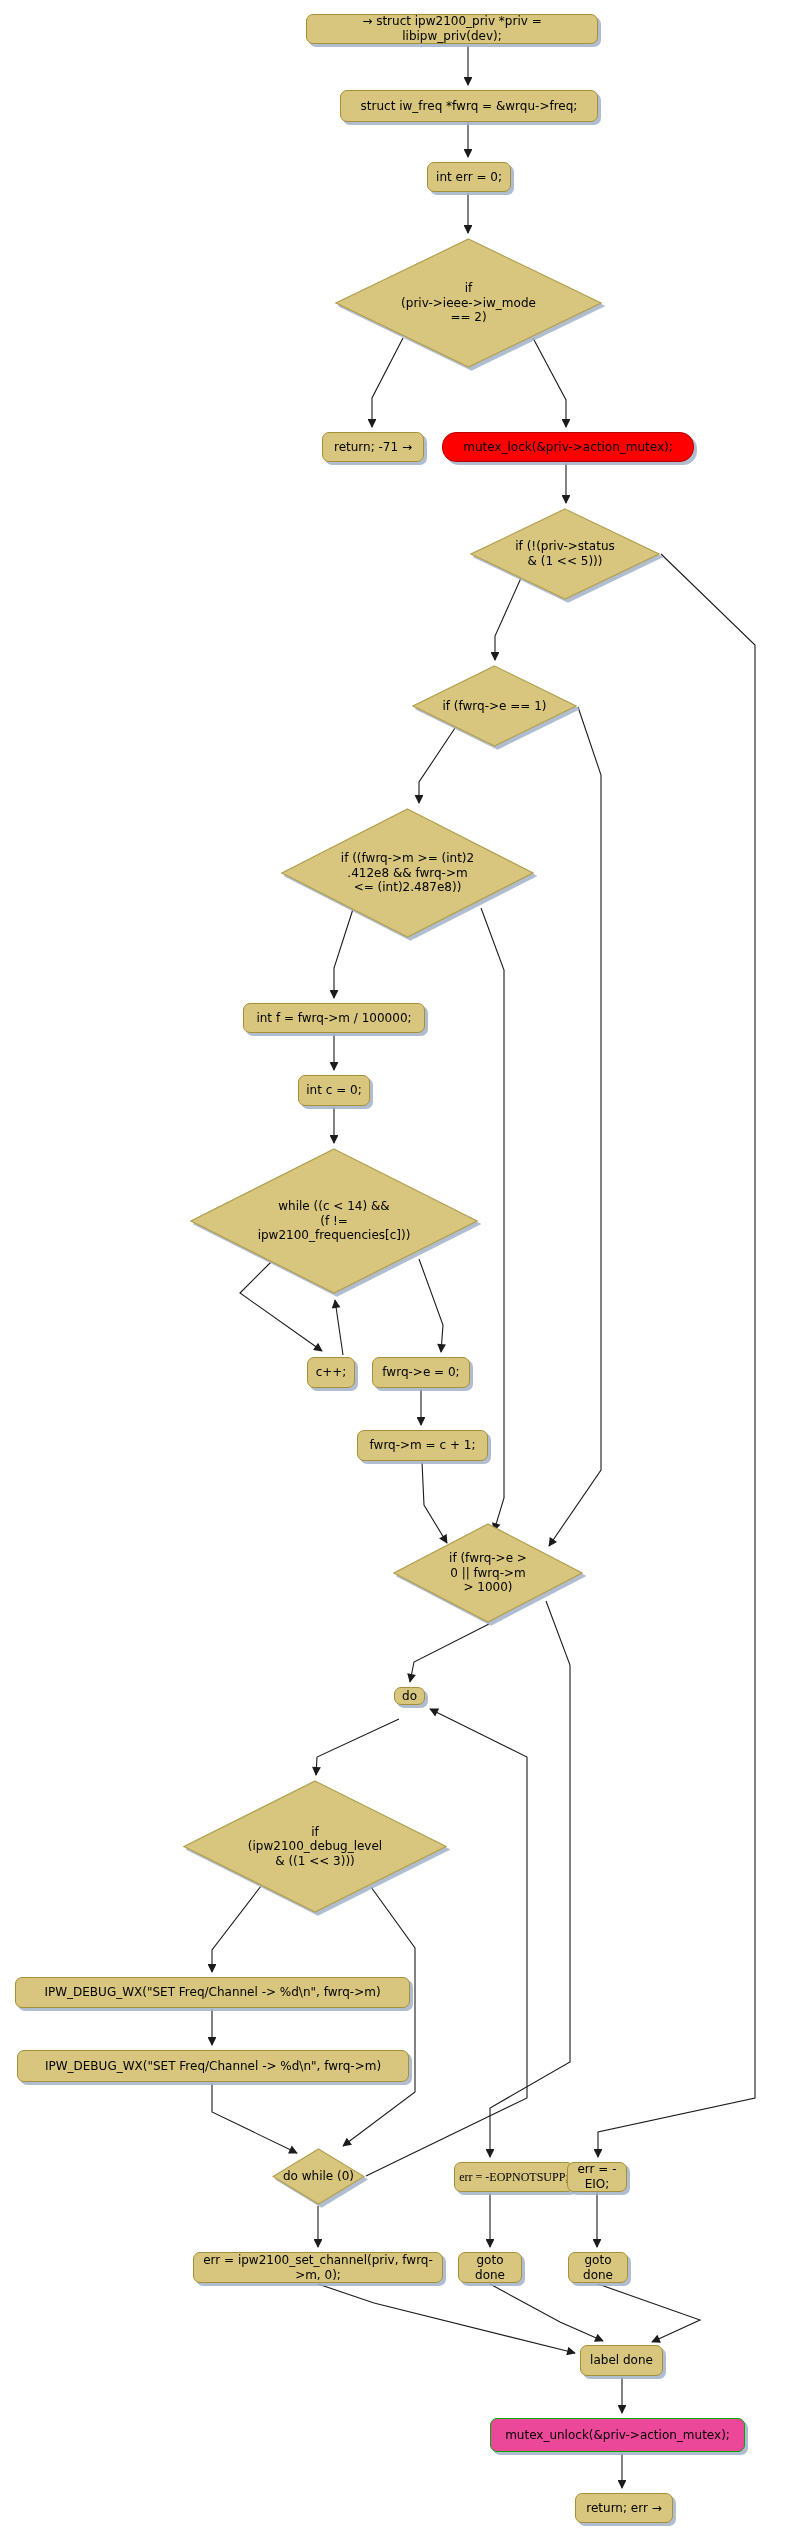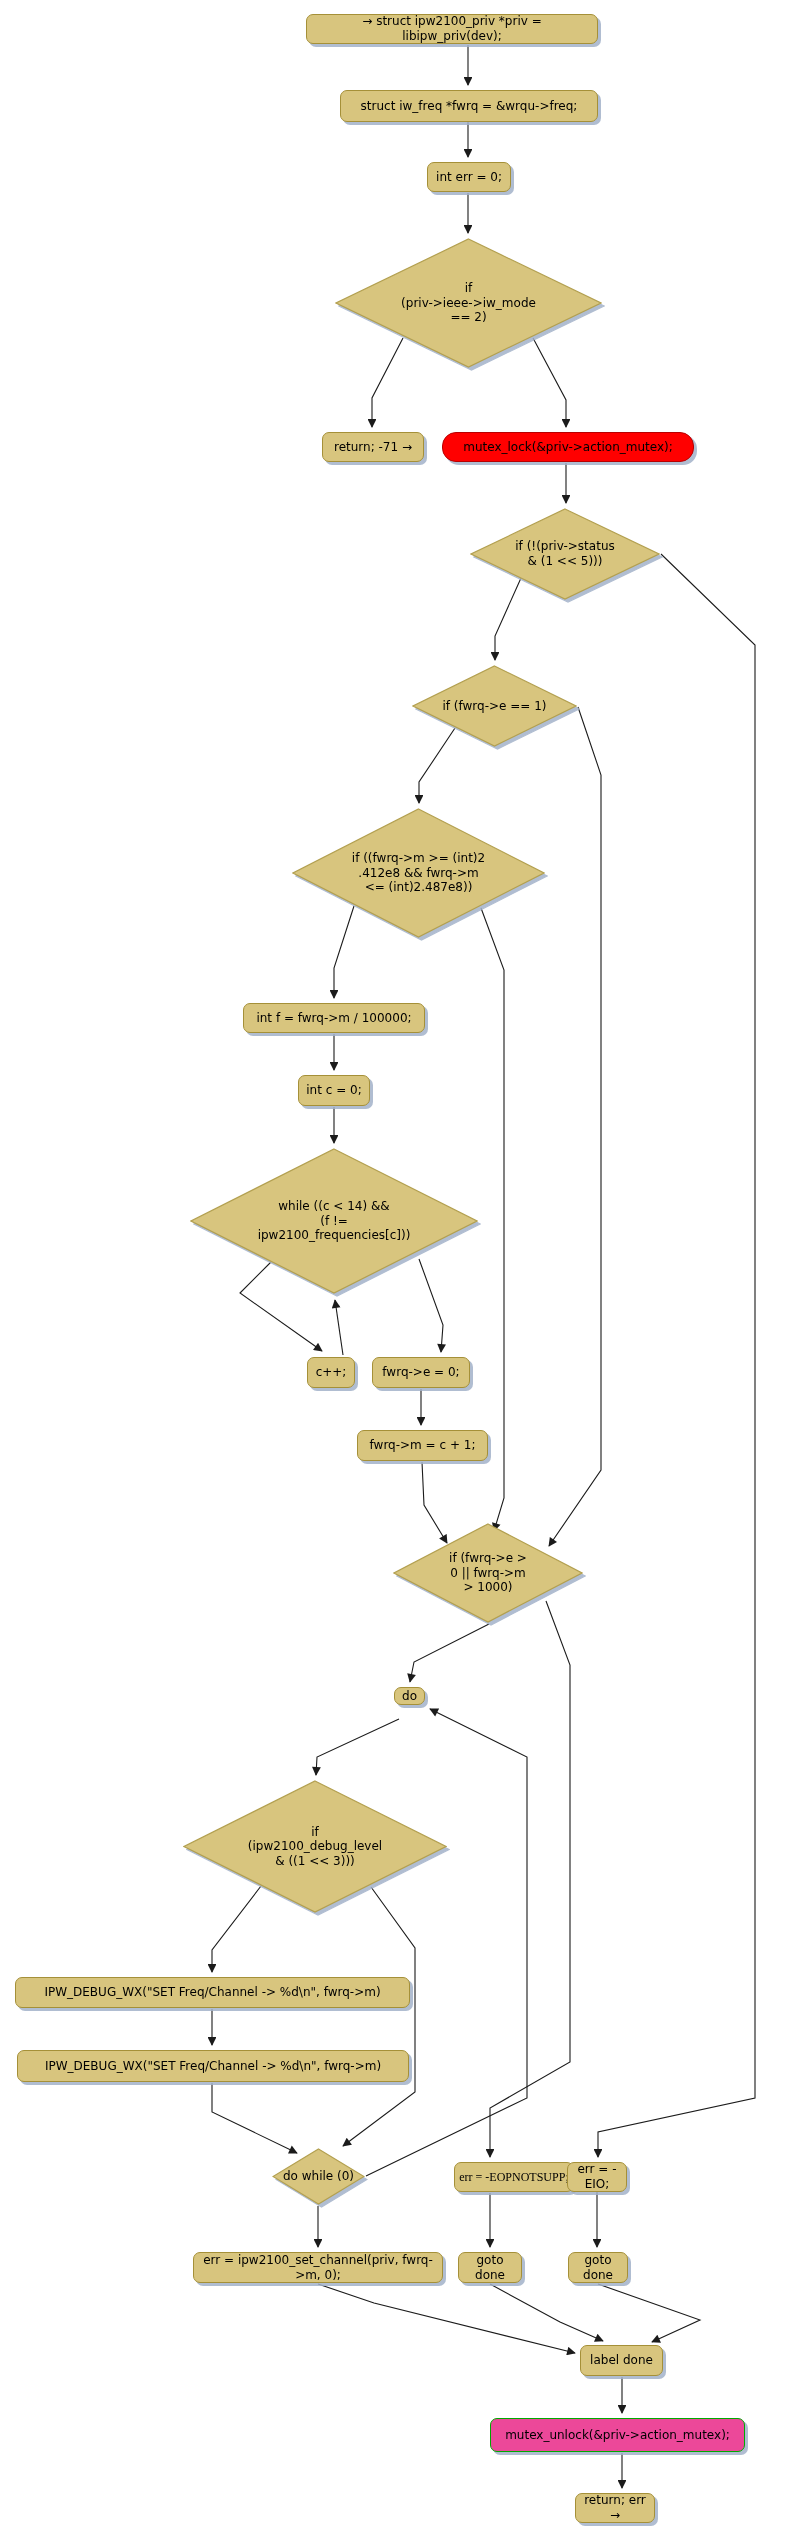--- a/index.html
+++ b/index.html
@@ -95,21 +95,21 @@
         </svg>
         <div class="label">if (!(priv-&gt;status
 &amp; (1 &lt;&lt; 5)))</div>
       </div>
       <div class="node diamond tan" style="left: 412px; top: 665px; width: 165px; height: 82px;">
         <svg class="dshape" width="165" height="82">
           <polygon points="82.5,1 164,41 82.5,81 1,41"></polygon>
         </svg>
         <div class="label">if (fwrq-&gt;e == 1)</div>
       </div>
-      <div class="node diamond tan" style="left: 292px; top: 808px; width: 253px; height: 130px; text-decoration: underline;">
+      <div class="node diamond tan" style="left: 281px; top: 808px; width: 253px; height: 130px; text-decoration: underline;">
         <svg class="dshape" width="253" height="130">
           <polygon points="126.5,1 252,65 126.5,129 1,65"></polygon>
         </svg>
         <div class="label">if ((fwrq-&gt;m &gt;= (int)2
 .412e8 &amp;&amp; fwrq-&gt;m
 &lt;= (int)2.487e8))</div>
       </div>
       <div class="node box tan" style="left: 243px; top: 1003px; width: 182px; height: 30px;">
         <div class="label">int f = fwrq-&gt;m / 100000;</div>
       </div>
@@ -178,17 +178,17 @@
       </div>
       <div class="node box tan" style="left: 568px; top: 2252px; width: 60px; height: 31px;">
         <div class="label">goto done</div>
       </div>
       <div class="node box tan" style="left: 580px; top: 2345px; width: 83px; height: 31px;">
         <div class="label">label done</div>
       </div>
       <div class="node box green" style="left: 490px; top: 2418px; width: 255px; height: 34px;">
         <div class="label">mutex_unlock(&amp;priv-&gt;action_mutex);</div>
       </div>
-      <div class="node box tan" style="left: 575px; top: 2493px; width: 80px; height: 30px;">
+      <div class="node box tan" style="left: 575px; top: 2493px; width: 98px; height: 30px;">
         <div class="label">return; err →</div>
       </div>
     </div>
 </div>
 
 </body></html>

